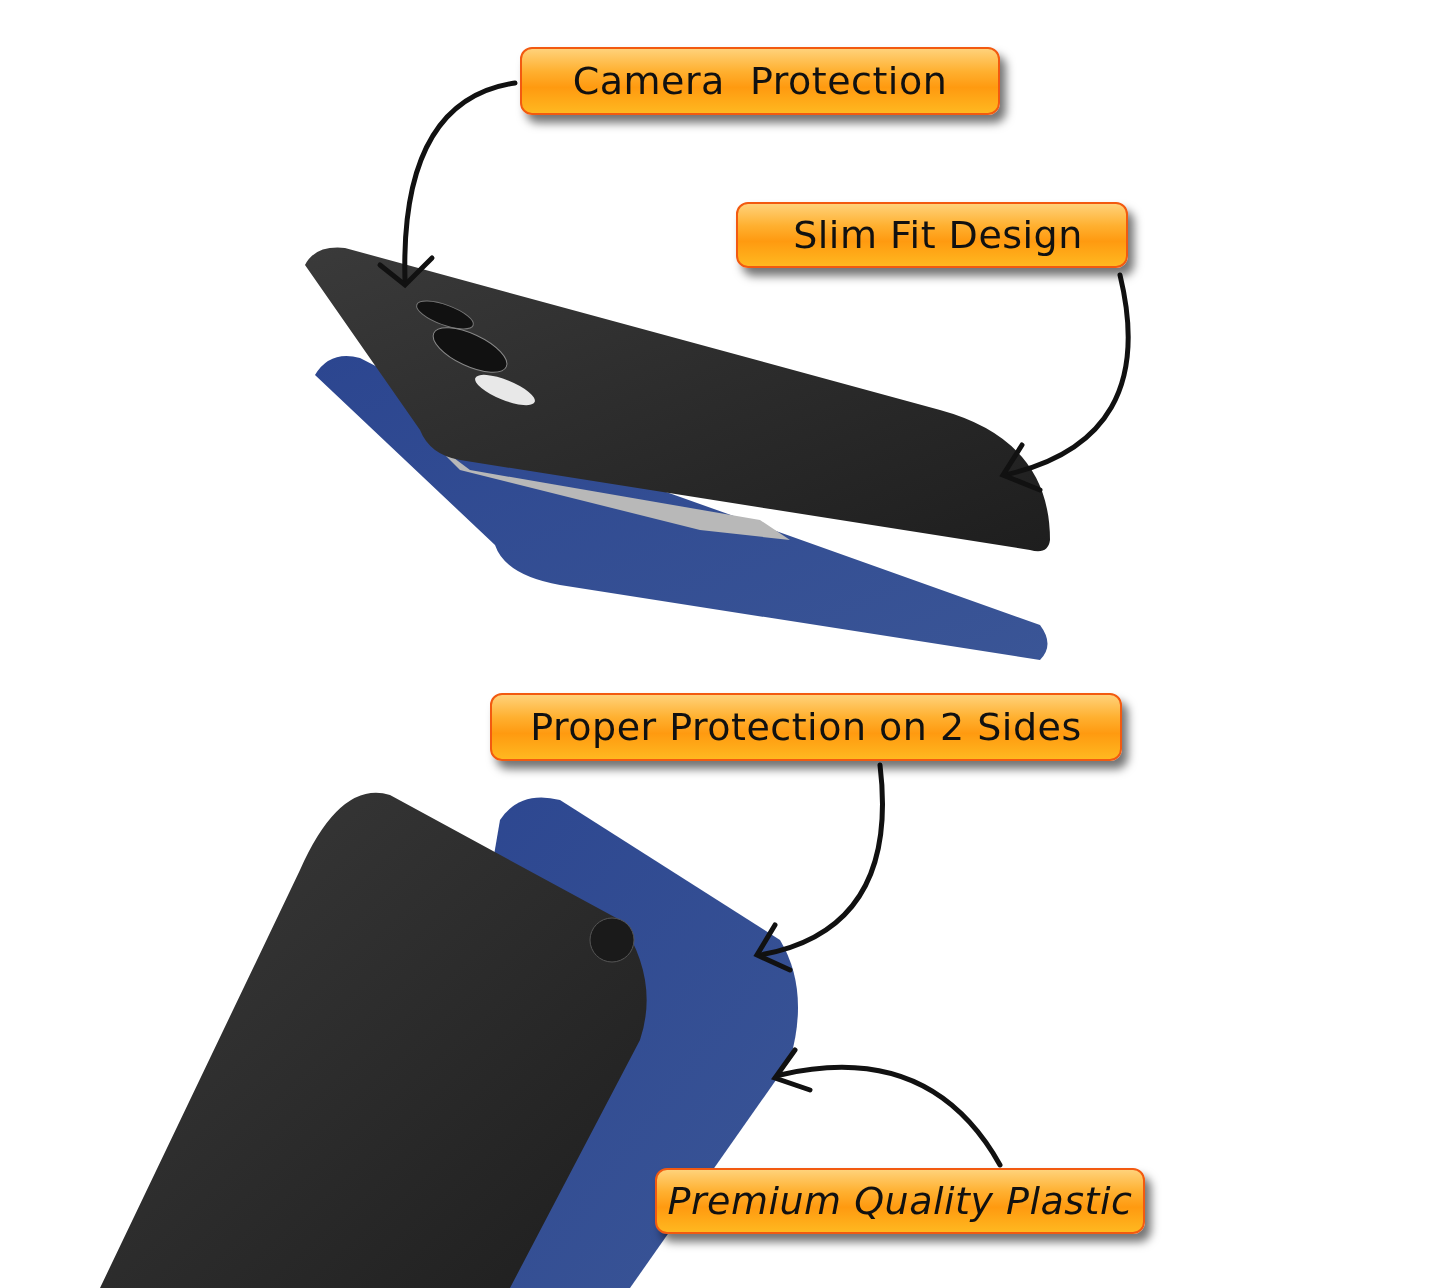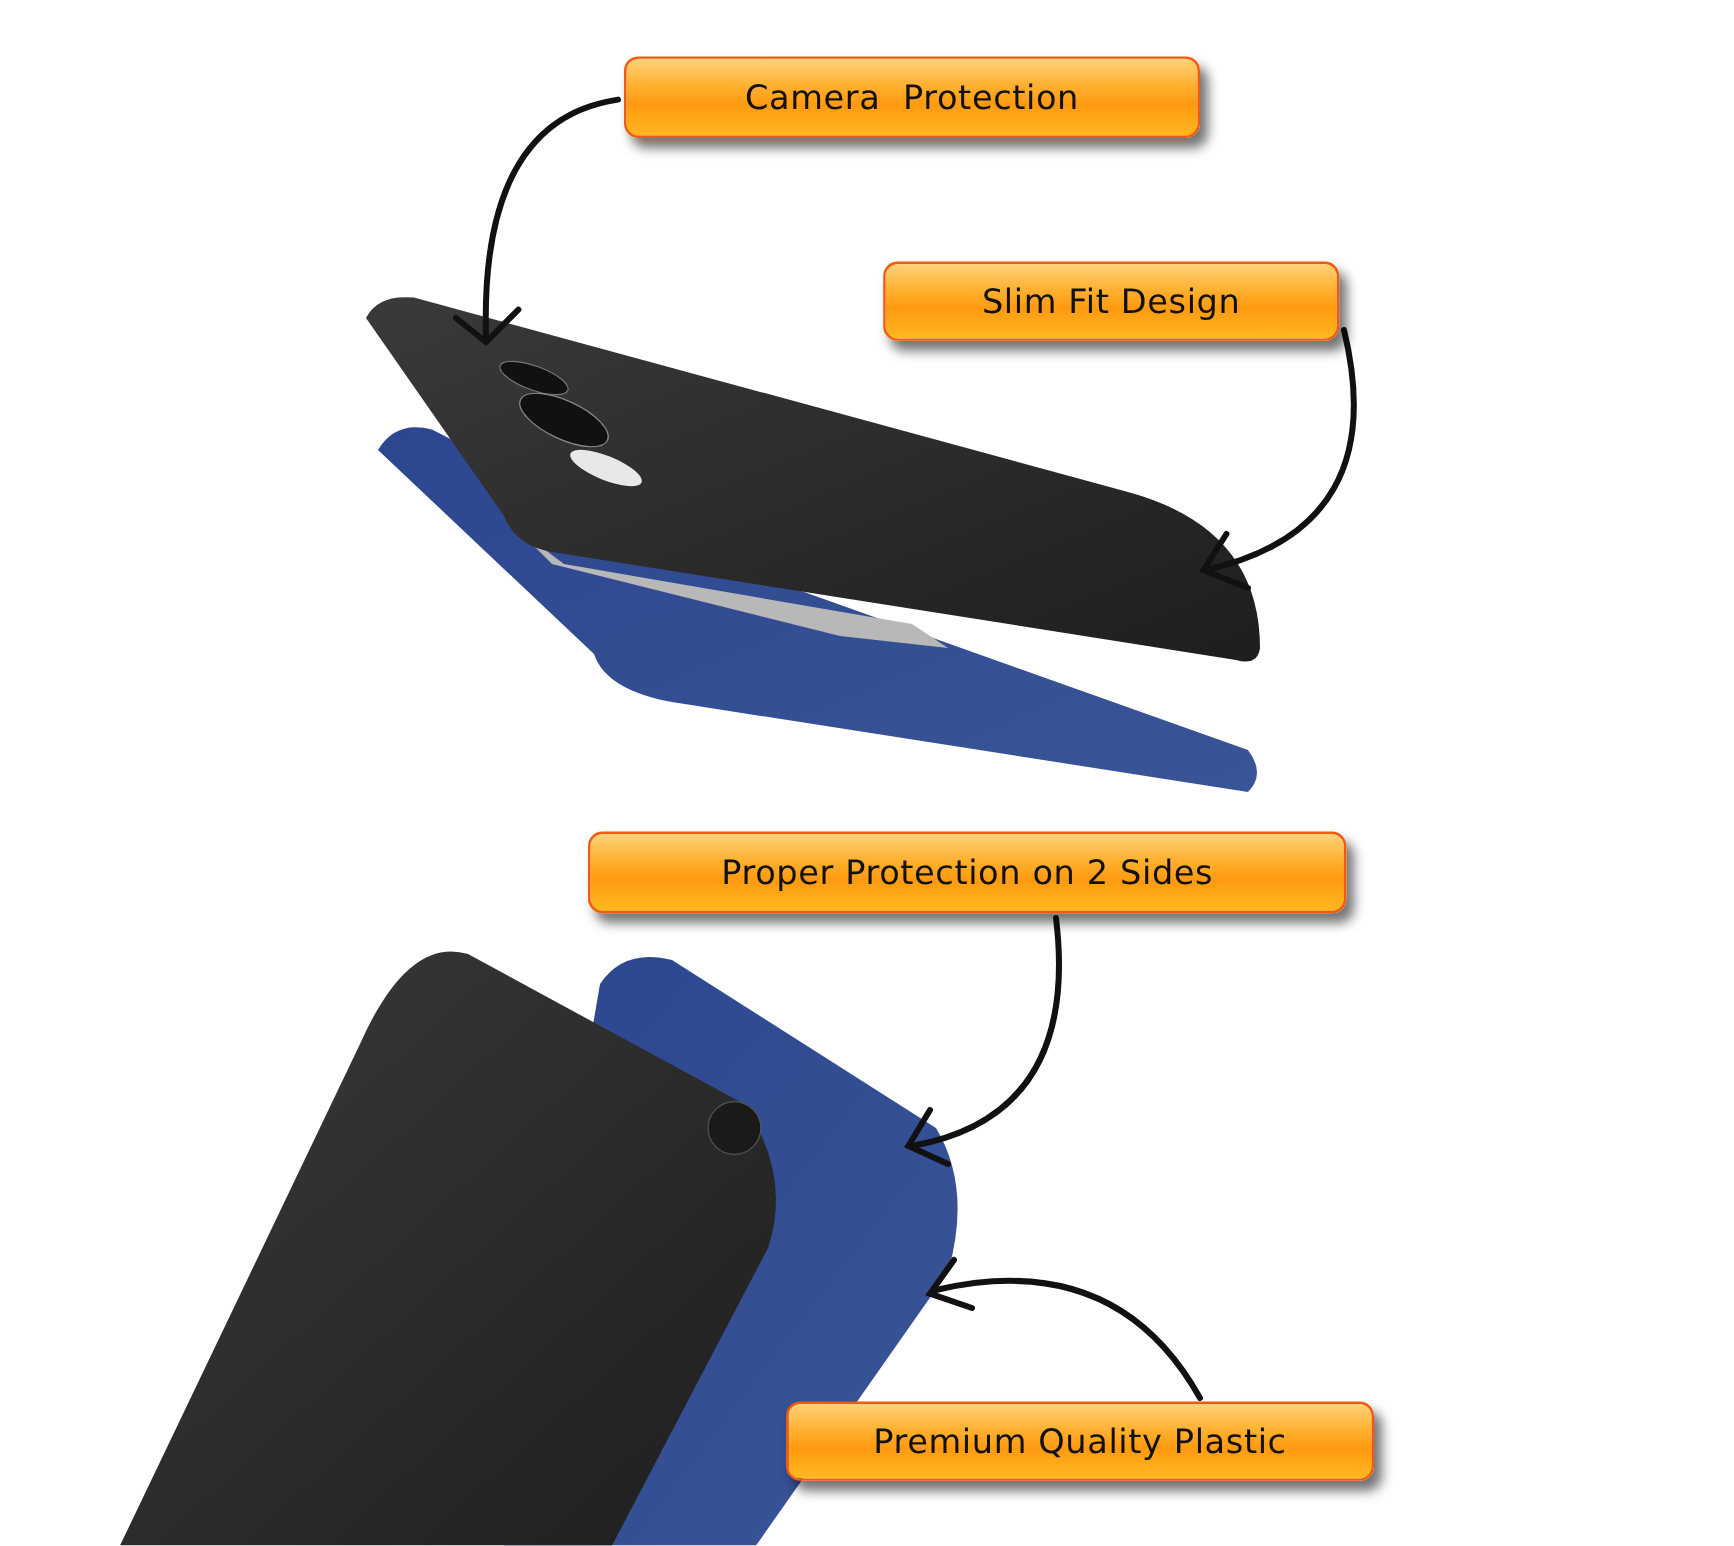--- a/index.html
+++ b/index.html
@@ -1,20 +1,20 @@
 <!DOCTYPE html>
 <html><head>
 <meta charset="utf-8">
 <style>
   html,body{margin:0;padding:0;background:#fff;}
   body{width:1445px;height:1288px;position:relative;overflow:hidden;font-family:"DejaVu Sans",sans-serif;}
   .label{position:absolute;display:flex;align-items:center;justify-content:center;
     border-radius:12px;border:2px solid #f25a10;
     background:linear-gradient(to bottom,#ffd27a 0%,#ffb030 35%,#ff9a10 60%,#ffb820 100%);
-    box-shadow:6px 8px 10px rgba(0,0,0,0.55);color:#111;font-size:28px;letter-spacing:0.5px;white-space:pre;}
+    box-shadow:6px 8px 10px rgba(0,0,0,0.55);color:#111;font-size:38px;letter-spacing:0.5px;white-space:pre;}
   .stage{position:absolute;left:0;top:0;}
 </style>
 </head>
 <body>
 
 <svg class="stage" width="1445" height="1288" viewBox="0 0 1445 1288">
   <defs>
     <linearGradient id="blk" x1="0" y1="0" x2="1" y2="1">
       <stop offset="0" stop-color="#3a3a3a"></stop>
         <stop offset="1" stop-color="#1e1e1e"></stop>
@@ -46,15 +46,15 @@
     <path d="M1120 275 Q1160 440 1005 475"></path>
       <path d="M1022 445 L1003 475 L1040 490"></path>
     <path d="M880 765 Q900 930 760 955"></path>
       <path d="M775 925 L757 955 L790 970"></path>
     <path d="M1000 1165 Q930 1040 780 1075"></path>
       <path d="M795 1050 L775 1078 L810 1090"></path>
   </g>
 </svg>
 
 <div class="label" style="left:520px;top:47px;width:476px;height:64px;">Camera  Protection</div>
-<div class="label" style="left:736px;top:218px;width:376px;height:62px;">Slim Fit Design</div>
+<div class="label" style="left:736px;top:202px;width:376px;height:62px;padding-left:12px;">Slim Fit Design</div>
 <div class="label" style="left:490px;top:693px;width:628px;height:64px;text-align:right;">Proper Protection on 2 Sides</div>
-<div class="label" style="left:655px;top:1168px;width:486px;height:62px;">Premium Quality Plastic</div>
+<div class="label" style="left:655px;top:1168px;width:486px;height:62px;font-style:italic;">Premium Quality Plastic</div>
 
 </body></html>

